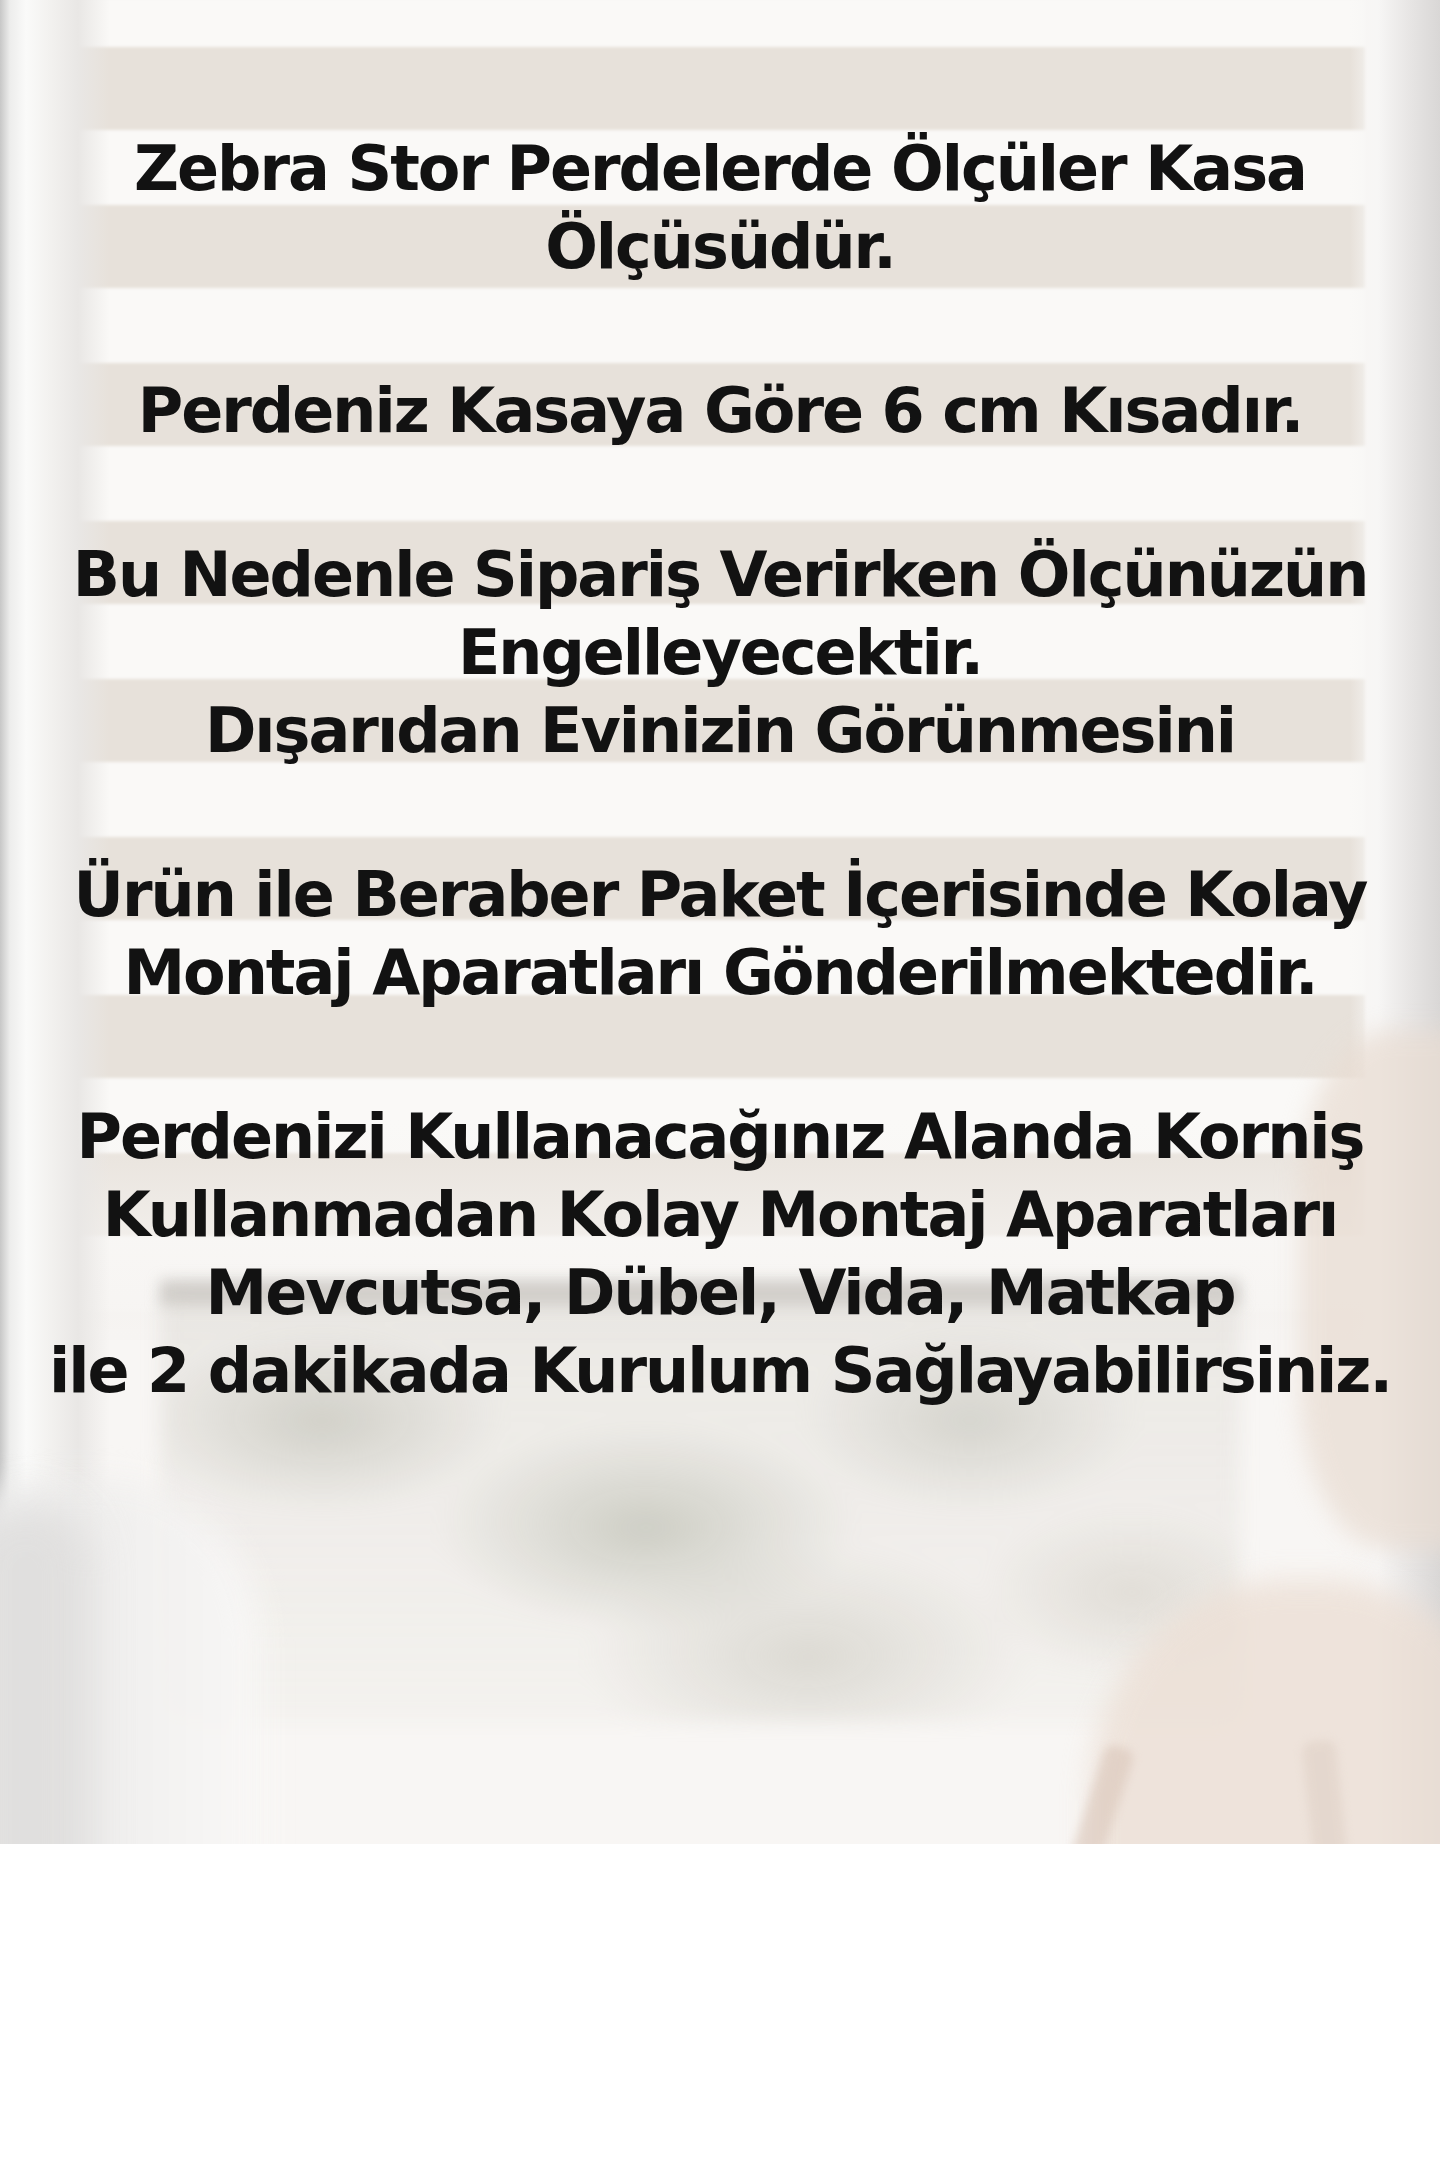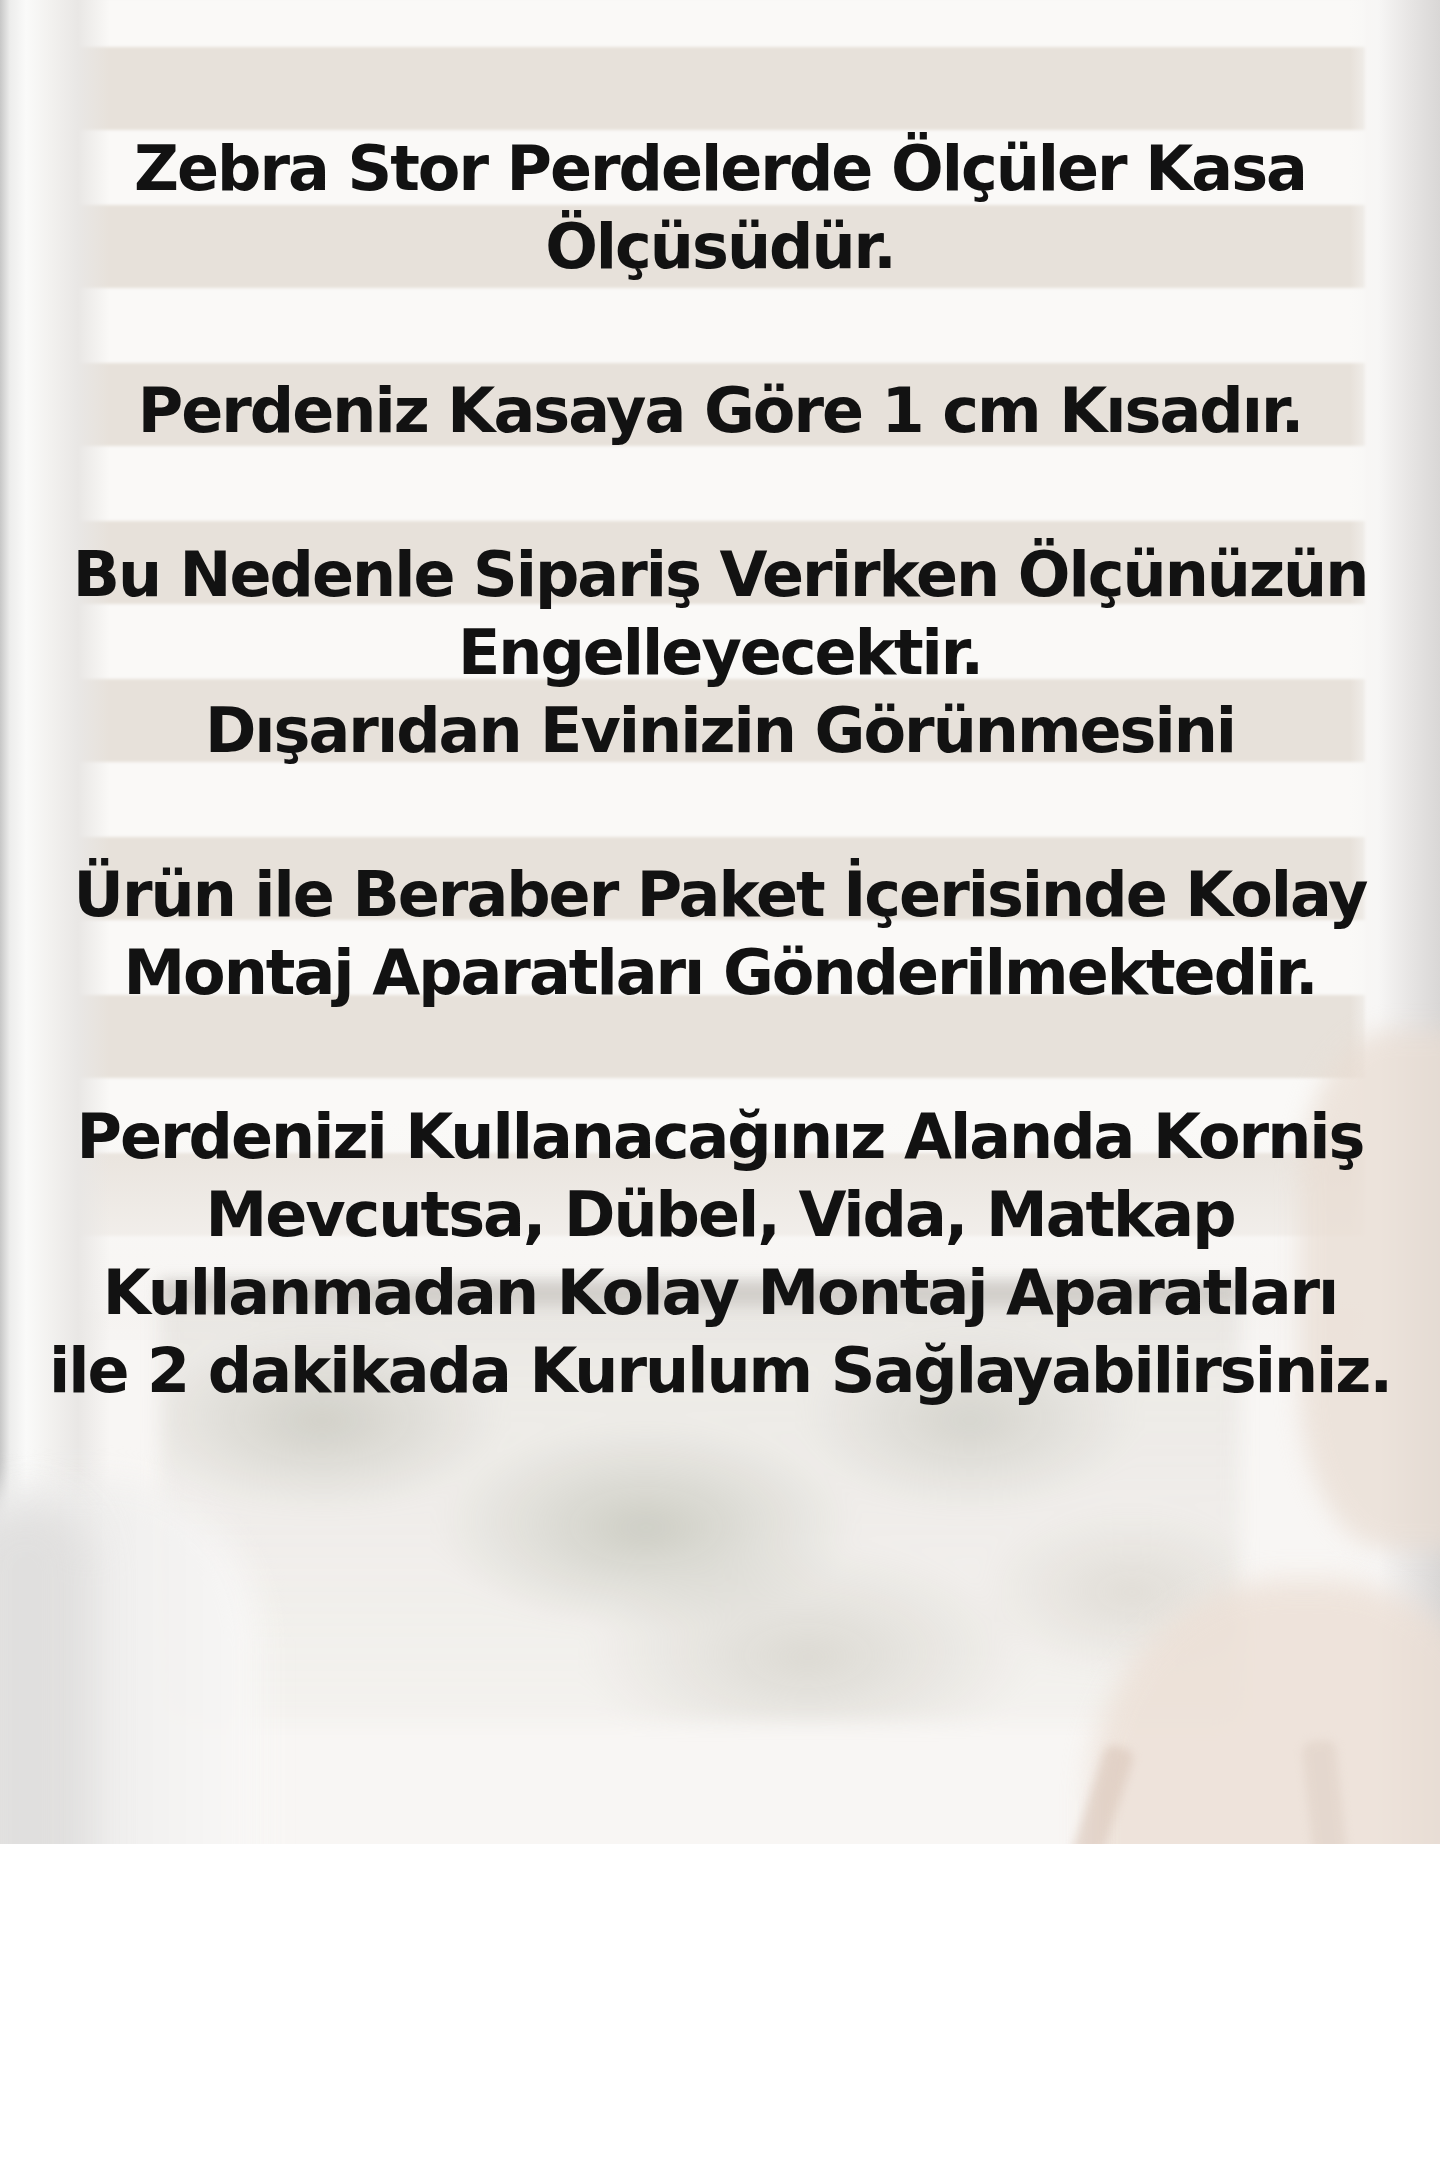--- a/index.html
+++ b/index.html
@@ -124,36 +124,36 @@
   <div class="bg" id="floor"></div>
 
   <main id="text-layer">
 
     <section class="para">
       <div class="line">Zebra Stor Perdelerde Ölçüler Kasa</div>
       <div class="line">Ölçüsüdür.</div>
     </section>
 
     <section class="para">
-      <div class="line">Perdeniz Kasaya Göre 1 cm Kısadır.</div>
+      <div class="line">Perdeniz Kasaya Göre 6 cm Kısadır.</div>
     </section>
 
 
     <section class="para">
       <div class="line">Bu Nedenle Sipariş Verirken Ölçünüzün</div>
       <div class="line">Engelleyecektir.</div>
       <div class="line">Dışarıdan Evinizin Görünmesini</div>
     </section>
 
     <section class="para">
       <div class="line">Ürün ile Beraber Paket İçerisinde Kolay</div>
       <div class="line">Montaj Aparatları Gönderilmektedir.</div>
     </section>
 
     <section class="para">
       <div class="line">Perdenizi Kullanacağınız Alanda Korniş</div>
+      <div class="line">Kullanmadan Kolay Montaj Aparatları</div>
       <div class="line">Mevcutsa, Dübel, Vida, Matkap</div>
-      <div class="line">Kullanmadan Kolay Montaj Aparatları</div>
       <div class="line">ile 2 dakikada Kurulum Sağlayabilirsiniz.</div>
     </section>
 
   </main>
 </div>
 
 </body></html>

